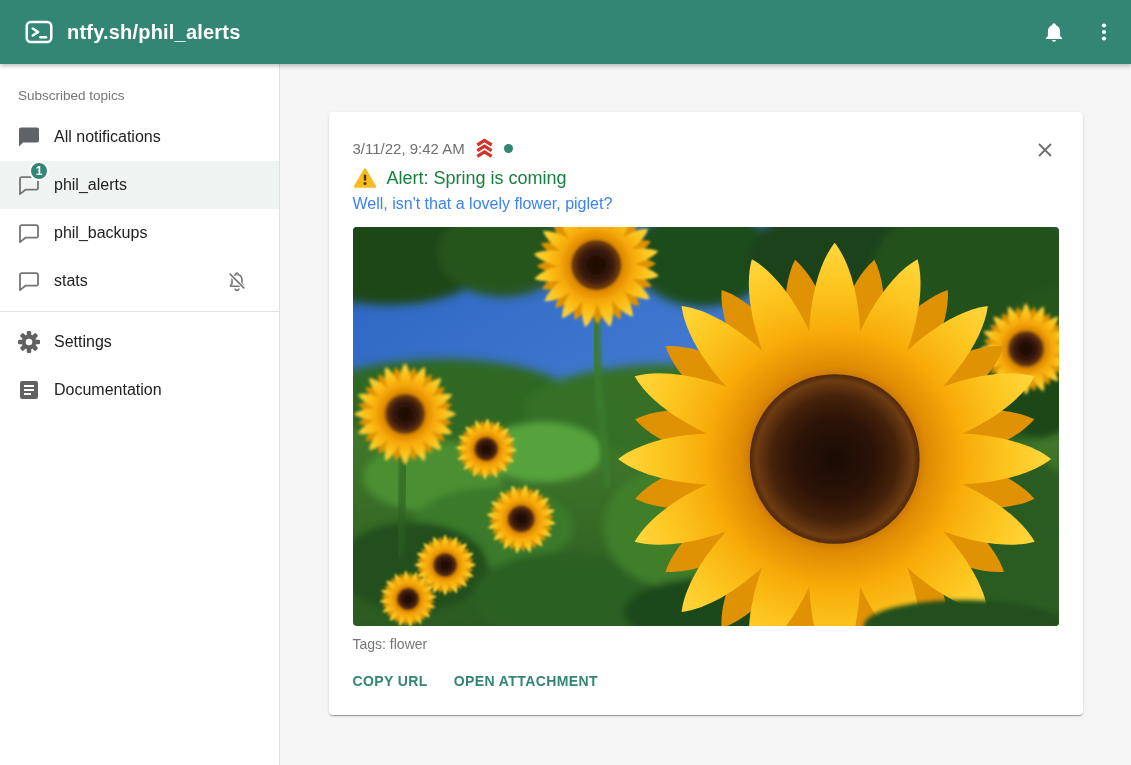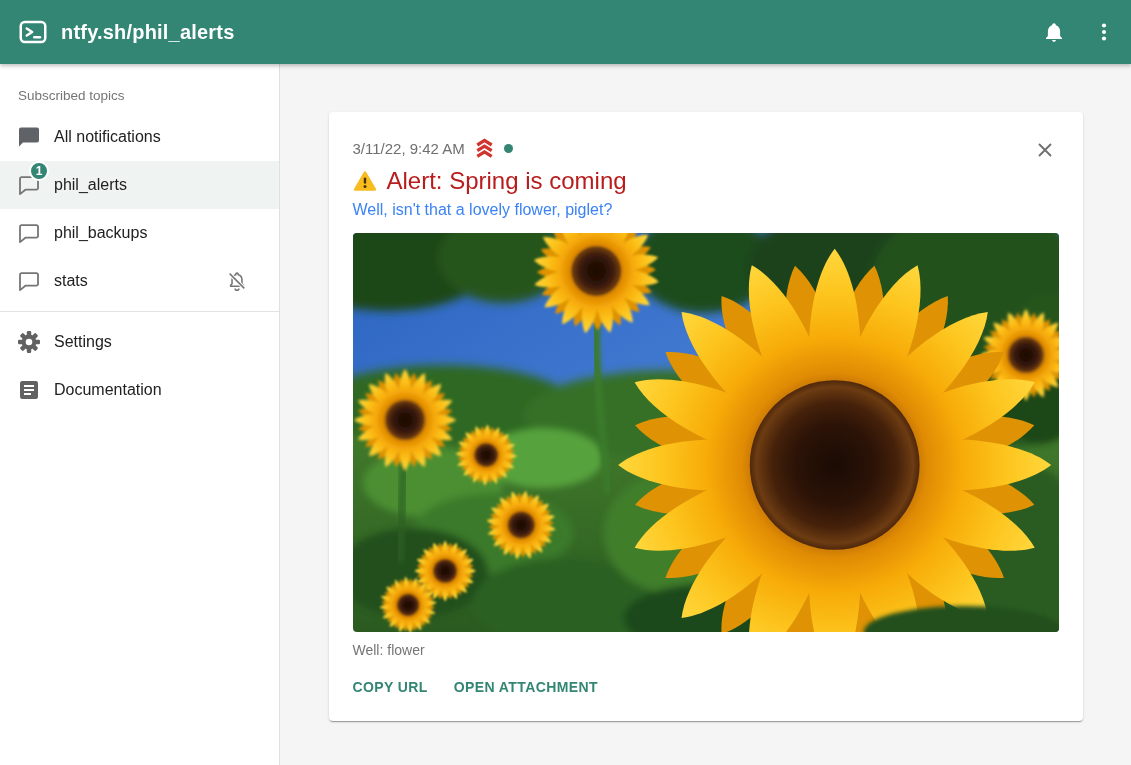--- a/index.html
+++ b/index.html
@@ -1,21 +1,21 @@
 <!DOCTYPE html>
 <html><head>
 <meta charset="utf-8">
 <style>
   * { margin:0; padding:0; box-sizing:border-box; }
   html,body { width:1131px; height:765px; overflow:hidden; }
   body { font-family:"Liberation Sans", sans-serif; background:#fff; color:#1f1f1f; }
 
   
   .appbar { height:64px; background:#338574; display:flex; align-items:center;
-            padding:0 14px 0 18px; box-shadow:0 2px 4px rgba(0,0,0,.25); position:relative; z-index:5; }
+            padding:0 14px 0 24px; box-shadow:0 2px 4px rgba(0,0,0,.25); position:relative; z-index:5; }
   .appbar .logo { width:30px; height:30px; margin-right:13px; }
   .appbar-title { color:#fff; font-size:20px; font-weight:700; letter-spacing:.2px; }
   .appbar-actions { margin-left:auto; display:flex; align-items:center; gap:24px; }
   .iconbtn { width:26px; height:26px; background:none; border:none; cursor:pointer; padding:0;
              display:flex; align-items:center; justify-content:center; }
 
   
   .layout { display:flex; height:701px; }
 
   
@@ -34,21 +34,21 @@
   
   .main { flex:1; background:#f5f5f5; overflow:hidden; }
   .card { width:754px; margin:48px auto 0; background:#fff; border-radius:4px; position:relative;
           box-shadow:0 2px 1px -1px rgba(0,0,0,.2), 0 1px 1px 0 rgba(0,0,0,.14), 0 1px 3px 0 rgba(0,0,0,.12);
           padding:26px 24px 18px; }
   .close-btn { position:absolute; top:26px; right:26px; width:24px; height:24px; background:none;
                border:none; cursor:pointer; padding:0; }
   .date-row { display:flex; align-items:center; gap:6px; color:#6f6f6f; font-size:15px; }
   .prio { width:23px; height:21px; margin-left:2px; }
   .dot { width:9px; height:9px; border-radius:50%; background:#338574; margin-left:2px; }
-  .note-title { margin-top:8px; font-size:24px; font-weight:400; color:#b91c1c;
+  .note-title { margin-top:8px; font-size:18px; font-weight:400; color:#15803d;
                 display:flex; align-items:center; gap:10px; }
   .warn { width:24px; height:22px; flex:none; }
   .note-body { margin-top:6px; font-size:16px; color:#3b82f6; }
   .attachment-wrap { margin-top:14px; width:706px; height:399px; border-radius:4px; overflow:hidden; cursor:pointer; }
   .attachment-wrap svg { display:block; width:706px; height:399px; }
   .tags { margin-top:10px; font-size:14px; color:#757575; }
   .actions { margin-top:13px; margin-left:-8px; display:flex; gap:10px; }
   .text-btn { background:none; border:none; cursor:pointer; padding:8px; color:#338574;
               font-family:Liberation Sans, sans-serif; font-size:14px; font-weight:700; letter-spacing:.4px; }
   svg { display:block; }
@@ -317,21 +317,21 @@
           <use href="#sun" transform="translate(672,122) scale(0.45)" filter="url(#f3)"></use>
 
           <ellipse cx="400" cy="260" rx="90" ry="45" fill="#3f7e2c" transform="rotate(-20 400 260)" filter="url(#f2)"></ellipse>
           <path d="M500 340 L522 399" stroke="#3a7a2c" stroke-width="11"></path>
           <ellipse cx="655" cy="355" rx="80" ry="38" fill="#2a5c22" transform="rotate(-28 655 355)" filter="url(#f2)"></ellipse>
           <use href="#sun" transform="translate(481,232) scale(2.12)"></use>
           <ellipse cx="610" cy="399" rx="100" ry="26" fill="#234f1d" filter="url(#f2)"></ellipse>
         </svg>
       </div>
 
-      <p class="tags"><span>Well:</span> <span>flower</span></p>
+      <p class="tags"><span>Tags:</span> <span>flower</span></p>
 
       <div class="actions">
         <button class="text-btn">COPY URL</button>
         <button class="text-btn">OPEN ATTACHMENT</button>
       </div>
     </section>
   </main>
 </div>
 
 </body></html>

